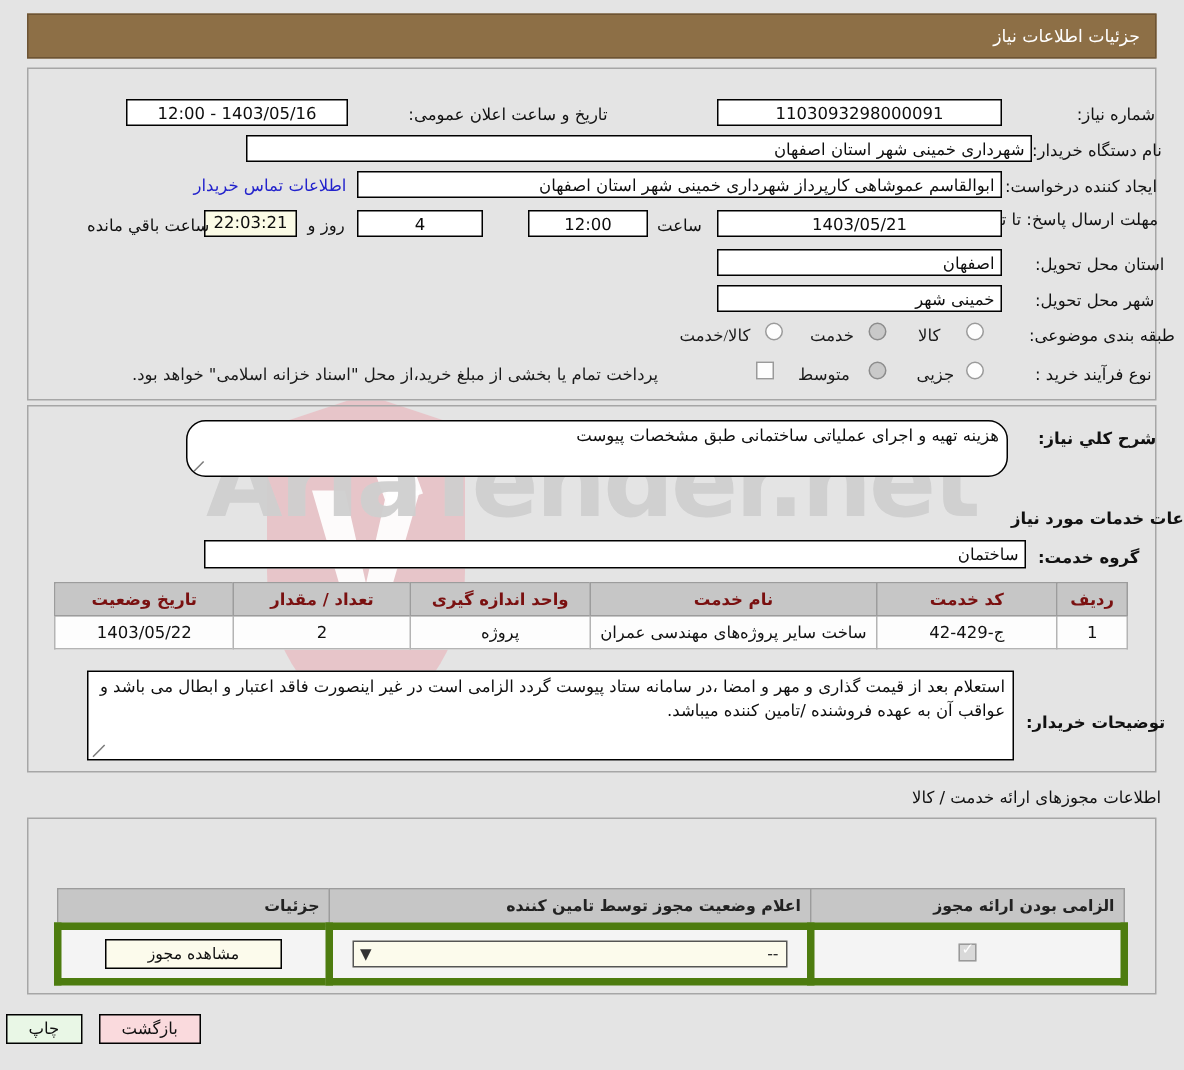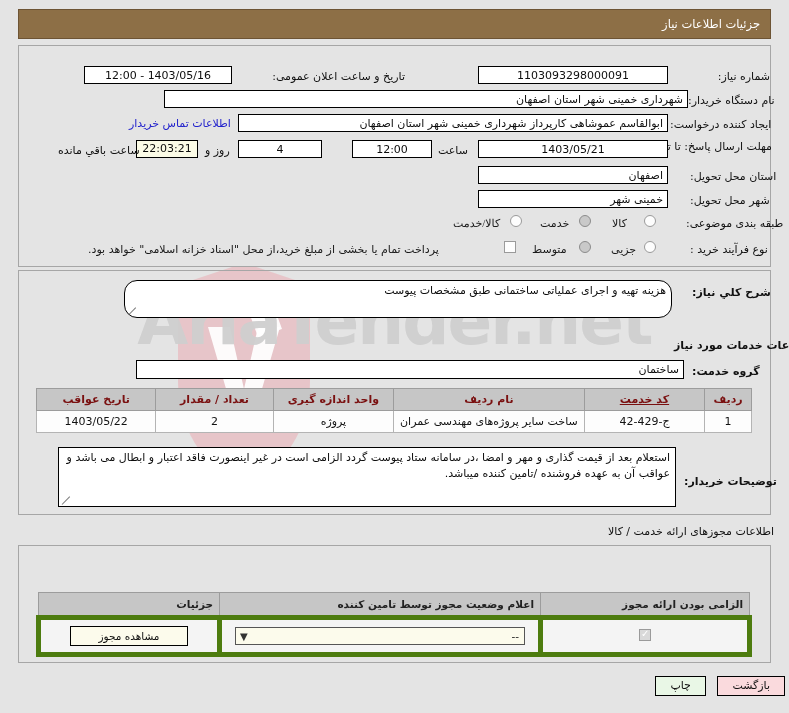--- a/index.html
+++ b/index.html
@@ -257,21 +257,21 @@
     text-align: center;
     color: #111;
     cursor: pointer;
   }
 
   
   .btnrow {
     position: absolute;
     left: 0; top: 676px;
     width: 789px;
-    text-align: right;
+    text-align: left;
     z-index: 3;
   }
   .btn {
     display: inline-block;
     box-sizing: border-box;
     border: 1px solid #000;
     font-size: 11px;
     line-height: 16px;
     padding: 1px 14px;
     margin: 0 4px;
@@ -364,25 +364,25 @@
 
   <div class="lbl lbl-b" style="left:674px; top:339px; z-index:4;">اطلاعات خدمات مورد نیاز</div>
 
   <div class="lbl lbl-b" style="left:692px; top:365px; z-index:4;">گروه خدمت:</div>
   <div class="fld" style="left:136px; top:360px; width:548px; height:19px; z-index:4;">ساختمان</div>
 
   <table class="tbl" style="left:36px; top:388px; width:716px; z-index:4;">
     <thead>
       <tr>
         <th style="width:34px;">ردیف</th>
-        <th style="width:110px;text-decoration:underline;">کد خدمت</th>
-        <th>نام ردیف</th>
+        <th style="width:110px;">کد خدمت</th>
+        <th>نام خدمت</th>
         <th style="width:108px;">واحد اندازه گیری</th>
         <th style="width:106px;">تعداد / مقدار</th>
-        <th style="width:108px;">تاریخ عواقب</th>
+        <th style="width:108px;">تاریخ وضعیت</th>
       </tr>
     </thead>
     <tbody>
       <tr>
         <td>1</td>
         <td>ج-429-42</td>
         <td>ساخت سایر پروژه‌های مهندسی عمران</td>
         <td>پروژه</td>
         <td>2</td>
         <td>1403/05/22</td>

